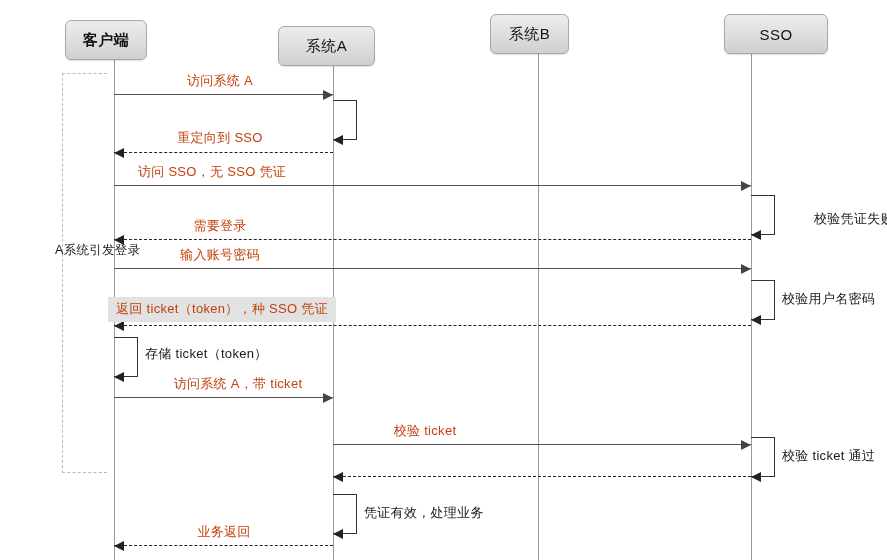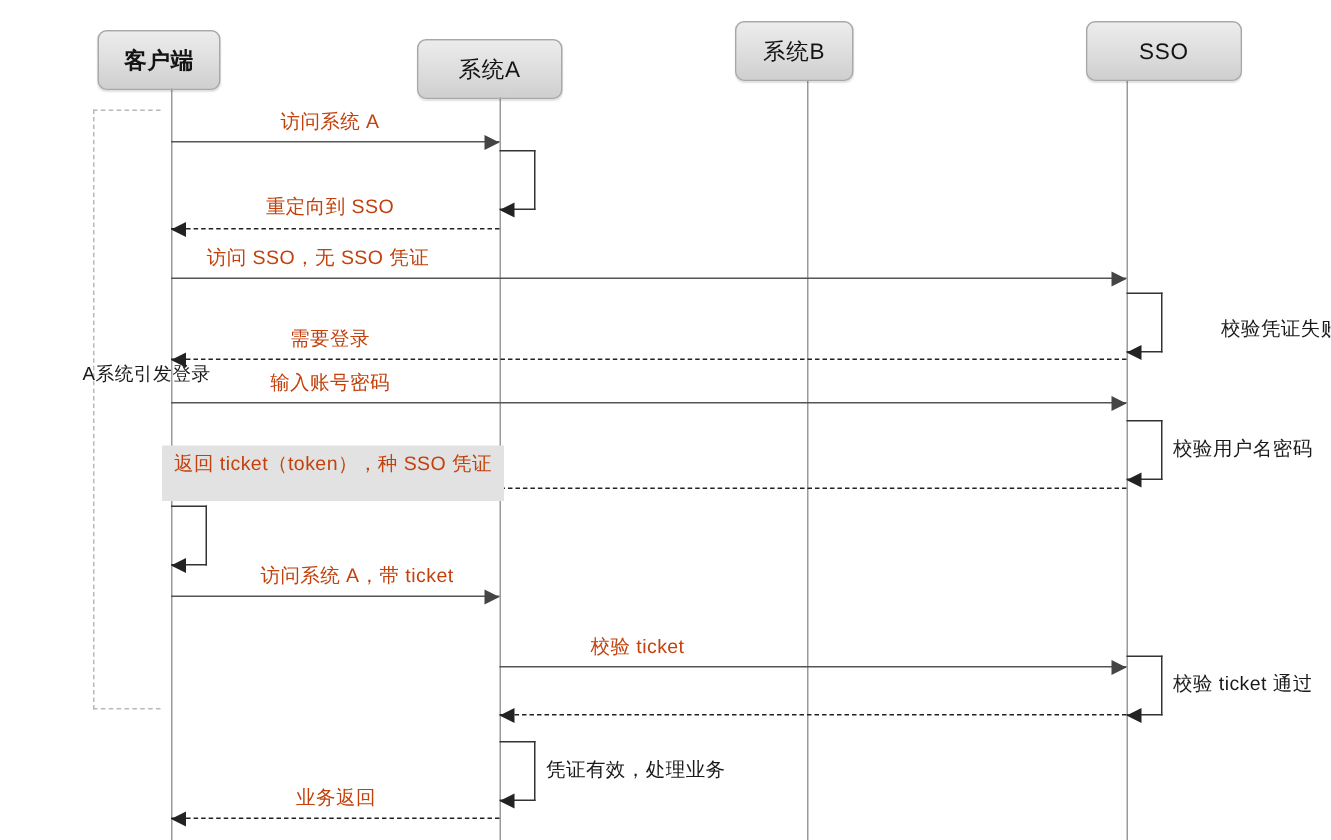--- a/index.html
+++ b/index.html
@@ -66,21 +66,21 @@
   .msg-label {
     position: absolute;
     font-size: 13px;
     color: #c2410c;
     white-space: nowrap;
     transform: translateX(-50%);
     letter-spacing: 0.3px;
   }
   .msg-label.highlight {
     background: #e2e2e2;
-    padding: 3px 8px 16px 8px;
+    padding: 3px 8px 4px 8px;
   }
   
   .selfloop {
     position: absolute;
     border-top: 1.4px solid #333333;
     border-right: 1.4px solid #333333;
     border-bottom: 1.4px solid #333333;
     border-left: none;
     box-sizing: border-box;
   }
@@ -170,19 +170,20 @@
     <div class="selfloop" style="left: 333px; top: 100px; width: 24px; height: 40px;"></div>
     <div class="arrowhead left" style="left: 333px; top: 135px;"></div>
     <div class="selfloop" style="left: 751px; top: 195px; width: 24px; height: 40px;"></div>
     <div class="arrowhead left" style="left: 751px; top: 230px;"></div>
     <div class="selfloop-label" style="left: 782px; top: 210px; margin-left: 32px;">校验凭证失败</div>
     <div class="selfloop" style="left: 751px; top: 280px; width: 24px; height: 40px;"></div>
     <div class="arrowhead left" style="left: 751px; top: 315px;"></div>
     <div class="selfloop-label" style="left: 782px; top: 290px; text-align: right;">校验用户名密码</div>
     <div class="selfloop" style="left: 114px; top: 337px; width: 24px; height: 40px;"></div>
     <div class="arrowhead left" style="left: 114px; top: 372px;"></div>
+    <div class="selfloop-label" style="left: 145px; top: 345px;">存储 ticket（token）</div>
     <div class="selfloop" style="left: 751px; top: 437px; width: 24px; height: 40px;"></div>
     <div class="arrowhead left" style="left: 751px; top: 472px;"></div>
     <div class="selfloop-label" style="left: 782px; top: 447px;">校验 ticket 通过</div>
     <div class="selfloop" style="left: 333px; top: 494px; width: 24px; height: 40px;"></div>
     <div class="arrowhead left" style="left: 333px; top: 529px;"></div>
     <div class="selfloop-label" style="left: 364px; top: 504px;">凭证有效，处理业务</div>
   </div>
 
 </body></html>

